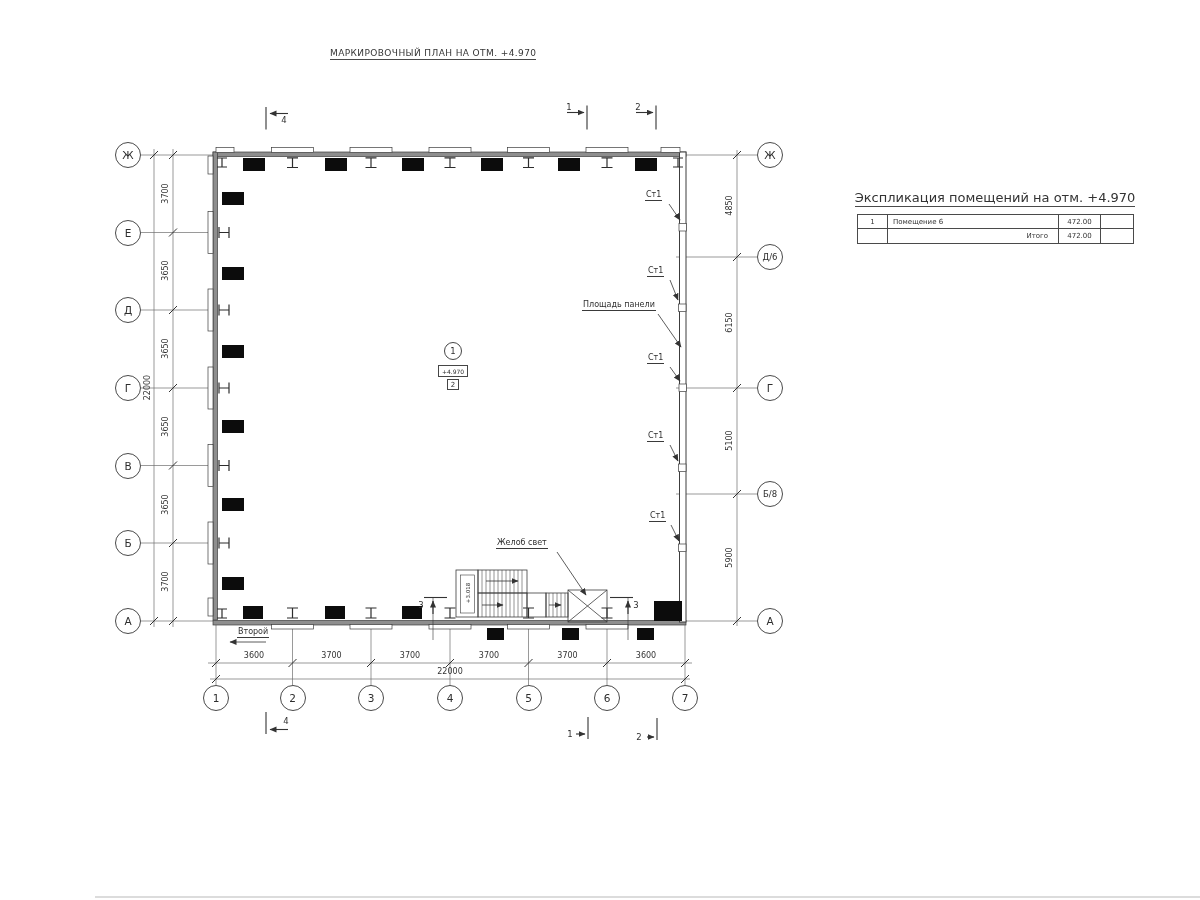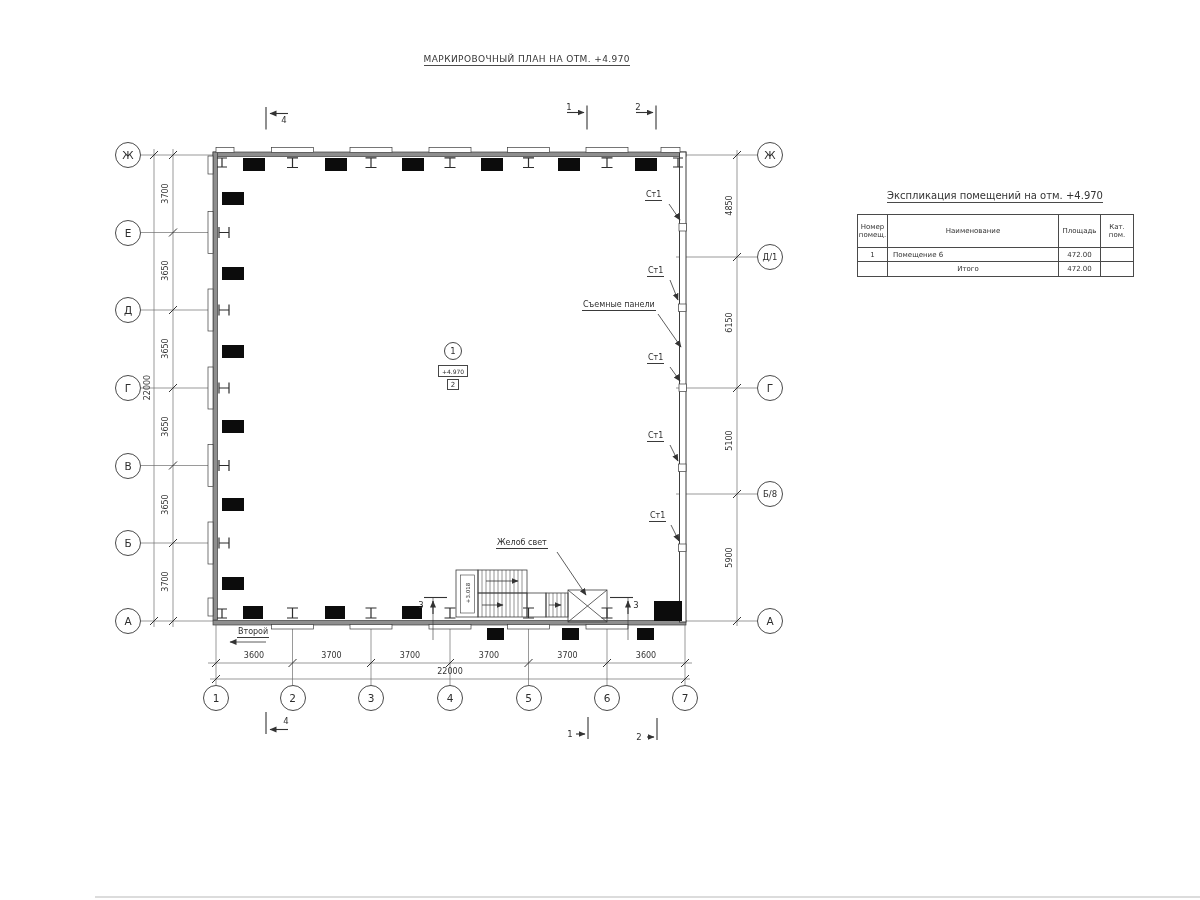--- a/index.html
+++ b/index.html
@@ -12,22 +12,22 @@
        display:flex;align-items:center;justify-content:center;font-size:10.5px;color:#2d2d2d;box-sizing:border-box;}
   .axc.sm{font-size:8.5px;}
   .dimh{font-size:8px;width:60px;text-align:center;color:#333;}
   .dimv{font-size:8px;width:60px;text-align:center;transform:rotate(-90deg);color:#333;}
   .lbl{font-size:8px;border-bottom:0.9px solid #3a3a3a;padding:0 1px 1px 1px;white-space:nowrap;color:#2f2f2f;}
   .seclbl{font-size:8.5px;width:12px;text-align:center;color:#2f2f2f;}
   .mbox{border:0.9px solid #464646;background:#fff;display:flex;align-items:center;justify-content:center;box-sizing:border-box;color:#2f2f2f;}
   .rtbl{border-collapse:collapse;table-layout:fixed;background:#fff;border:1.4px solid #3a3a3a;}
   .rtbl td{border:0.8px solid #4a4a4a;font-size:7px;color:#333;text-align:center;vertical-align:middle;padding:0;overflow:hidden;}
   .rtbl .nm{text-align:left;padding-left:5px;}
-  .rtbl .tot{text-align:center;padding-right:10px;}
-  .tt{font-size:10px;color:#333;}
+  .rtbl .tot{text-align:right;padding-right:10px;}
+  .tt{font-size:13px;color:#333;}
   .tt span{border-bottom:0.9px solid #4a4a4a;padding-bottom:1px;}
 </style>
 </head>
 <body>
 
 <div class="page">
 
   <svg class="abs" style="left:0;top:0" width="1200" height="900" viewBox="0 0 1200 900">
     <defs>
       <marker id="ah" markerWidth="9" markerHeight="8" refX="6.5" refY="3" orient="auto" markerUnits="userSpaceOnUse">
@@ -207,34 +207,34 @@
         <path d="M647,737H654" marker-end="url(#ah)"></path>
       <line x1="424" y1="597.5" x2="447" y2="597.5"></line>
       <line x1="433" y1="598" x2="433" y2="640" stroke-width="0.6"></line>
       <path d="M433,614V601" marker-end="url(#ah)"></path>
       <line x1="610" y1="597.5" x2="633" y2="597.5"></line>
       <line x1="628" y1="598" x2="628" y2="640" stroke-width="0.6"></line>
       <path d="M628,614V601" marker-end="url(#ah)"></path>
     </g>
   </svg>
 
-  <div class="abs ttl" style="left:330px;top:54px;width:300px;text-align:right">
+  <div class="abs ttl" style="left:330px;top:48px;width:300px;text-align:left">
     <span>МАРКИРОВОЧНЫЙ ПЛАН НА ОТМ. +4.970</span>
   </div>
 
   <div class="abs axc" style="left:115px;top:142px">Ж</div>
   <div class="abs axc" style="left:115px;top:219.5px">Е</div>
   <div class="abs axc" style="left:115px;top:297px">Д</div>
   <div class="abs axc" style="left:115px;top:375px">Г</div>
   <div class="abs axc" style="left:115px;top:452.5px">В</div>
   <div class="abs axc" style="left:115px;top:530px">Б</div>
   <div class="abs axc" style="left:115px;top:608px">А</div>
 
   <div class="abs axc" style="left:757px;top:142px">Ж</div>
-  <div class="abs axc sm" style="left:757px;top:244px">Д/1</div>
+  <div class="abs axc sm" style="left:757px;top:244px">Д/6</div>
   <div class="abs axc" style="left:757px;top:375px">Г</div>
   <div class="abs axc sm" style="left:757px;top:481px">Б/8</div>
   <div class="abs axc" style="left:757px;top:608px">А</div>
 
   <div class="abs axc" style="left:203px;top:685px">1</div>
   <div class="abs axc" style="left:279.5px;top:685px">2</div>
   <div class="abs axc" style="left:358px;top:685px">3</div>
   <div class="abs axc" style="left:437px;top:685px">4</div>
   <div class="abs axc" style="left:515.5px;top:685px">5</div>
   <div class="abs axc" style="left:594px;top:685px">6</div>
@@ -259,21 +259,21 @@
   <div class="abs dimh" style="left:459px;top:651px">3700</div>
   <div class="abs dimh" style="left:537.5px;top:651px">3700</div>
   <div class="abs dimh" style="left:616px;top:651px">3600</div>
   <div class="abs dimh" style="left:420px;top:667px">22000</div>
 
   <div class="abs lbl" style="left:645px;top:190px">Ст1</div>
   <div class="abs lbl" style="left:647px;top:266px">Ст1</div>
   <div class="abs lbl" style="left:647px;top:353px">Ст1</div>
   <div class="abs lbl" style="left:647px;top:431px">Ст1</div>
   <div class="abs lbl" style="left:649px;top:511px">Ст1</div>
-  <div class="abs lbl" style="left:582px;top:300px">Съемные панели</div>
+  <div class="abs lbl" style="left:582px;top:300px">Площадь панели</div>
   <div class="abs lbl" style="left:496px;top:538px">Желоб свет</div>
   <div class="abs lbl" style="left:237px;top:627px">Второй</div>
 
   <div class="abs" style="left:444px;top:342px;width:18px;height:18px;border:1px solid #464646;border-radius:50%;box-sizing:border-box;display:flex;align-items:center;justify-content:center;font-size:8.5px">1</div>
   <div class="abs mbox" style="left:438px;top:365px;width:30px;height:12px;font-size:6px">+4.970</div>
   <div class="abs mbox" style="left:447px;top:379px;width:12px;height:11px;font-size:7px">2</div>
 
   <div class="abs" style="left:448px;top:590px;width:40px;text-align:center;transform:rotate(-90deg);font-size:5.5px;color:#333">+3.018</div>
 
   <div class="abs seclbl" style="left:278px;top:115px">4</div>
@@ -291,32 +291,20 @@
 
   <div class="abs" style="left:857px;top:214px">
     <table class="rtbl" style="width:276px">
       <colgroup>
           <col style="width:30px">
           <col style="width:171px">
           <col style="width:42px">
           <col style="width:33px">
         </colgroup>
       <tbody>
-          <tr style="height:33px">
-        <td>
-          <span style="display:block">Номер</span>
-          <span style="display:block">помещ.</span>
-        </td>
-        <td>Наименование</td>
-        <td>Площадь</td>
-        <td>
-          <span style="display:block">Кат.</span>
-          <span style="display:block">пом.</span>
-        </td>
-      </tr>
       <tr style="height:14px">
         <td>1</td>
         <td class="nm">Помещение 6</td>
         <td>472.00</td>
         <td></td>
       </tr>
       <tr style="height:15px">
         <td></td>
         <td class="tot">Итого</td>
         <td>472.00</td>

